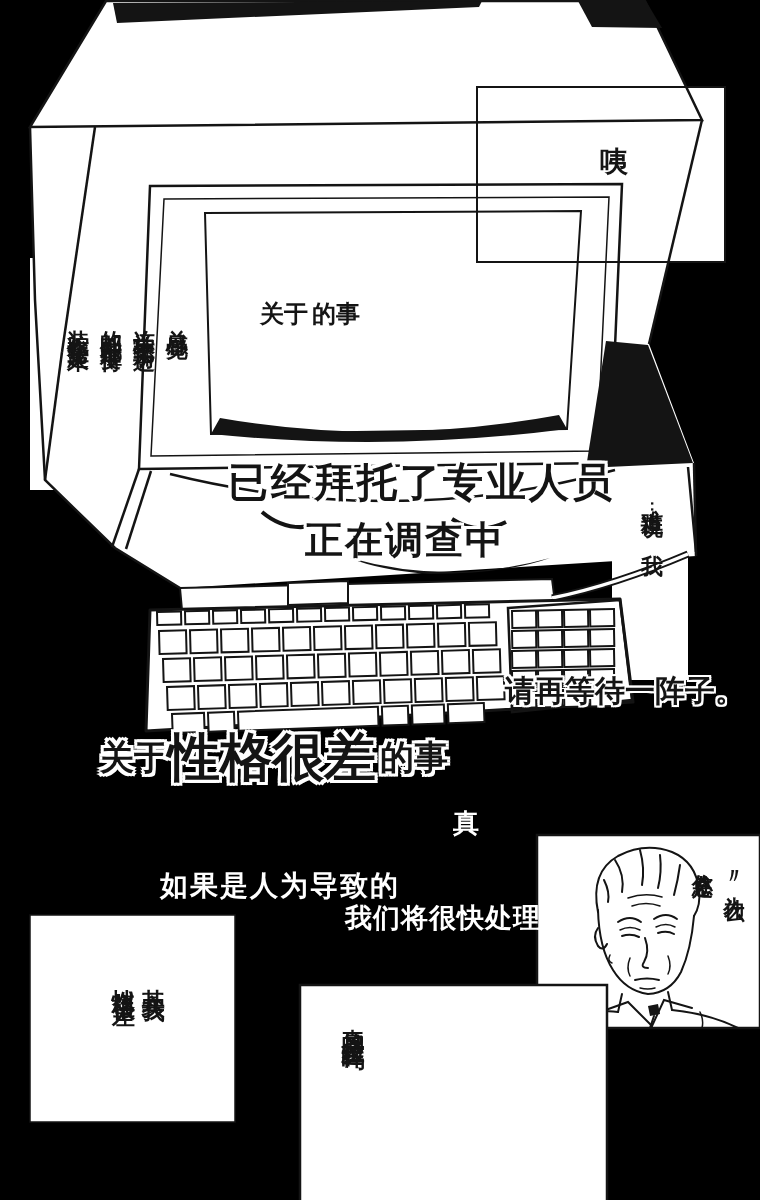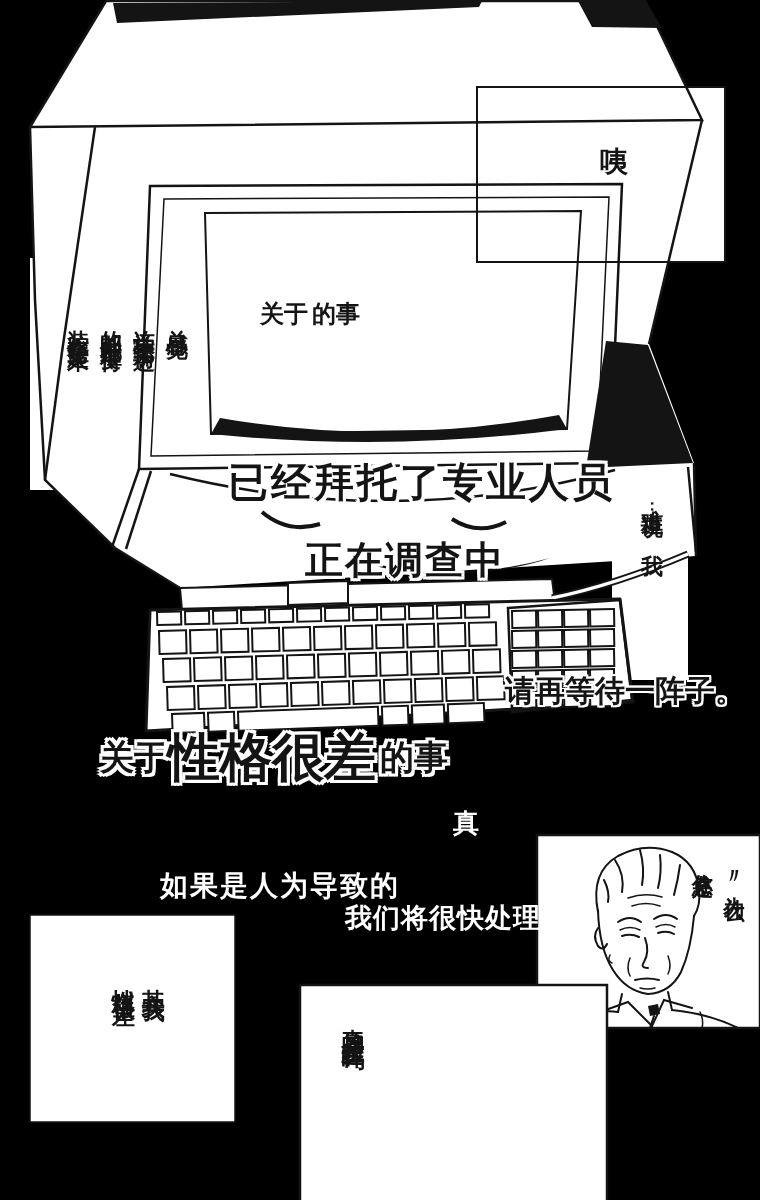--- a/index.html
+++ b/index.html
@@ -221,21 +221,21 @@
   <span class="bigword" style="font-size:24px;margin-left:4px;">的事</span>
 </div>
 
 <div class="txt vert" style="left:62px;top:312px;font-size:22px;letter-spacing:4px;line-height:1.5;">总感觉
 连学生会那边
 的邮件都变得
 装腔作势起来</div>
 
 <div class="txt w900 outl" style="left:228px;top:462px;font-size:40px;letter-spacing:3px;">已经拜托了专业人员</div>
 
-<div class="txt w900 outl" style="left:305px;top:541px;font-size:38px;letter-spacing:2px;">正在调查中</div>
+<div class="txt w900 outl" style="left:305px;top:521px;font-size:38px;letter-spacing:2px;">正在调查中</div>
 
 <div class="txt vert" style="left:636px;top:492px;font-size:22px;letter-spacing:3px;">
   <span>难道说</span><span style="font-size:13px;letter-spacing:1px;">······</span><span>我</span>
 </div>
 
 <div class="txt w900 outl2" style="left:505px;top:676px;font-size:30px;">请再等待一阵子。</div>
 
 <div class="txt row w900" style="left:100px;top:731px;">
   <span class="bigword outl" style="font-size:34px;">关于</span>
   <span class="bigword outl" style="font-size:52px;">性格很差</span>

